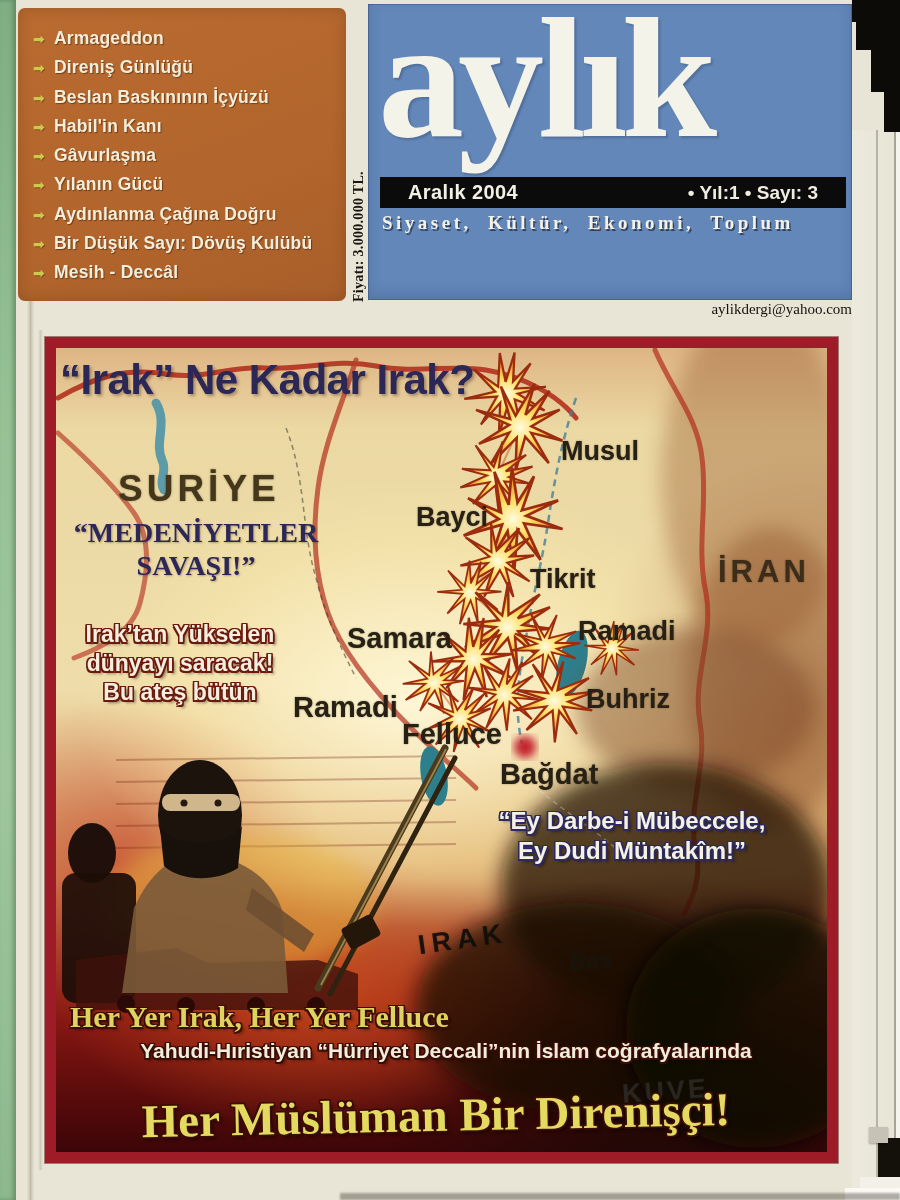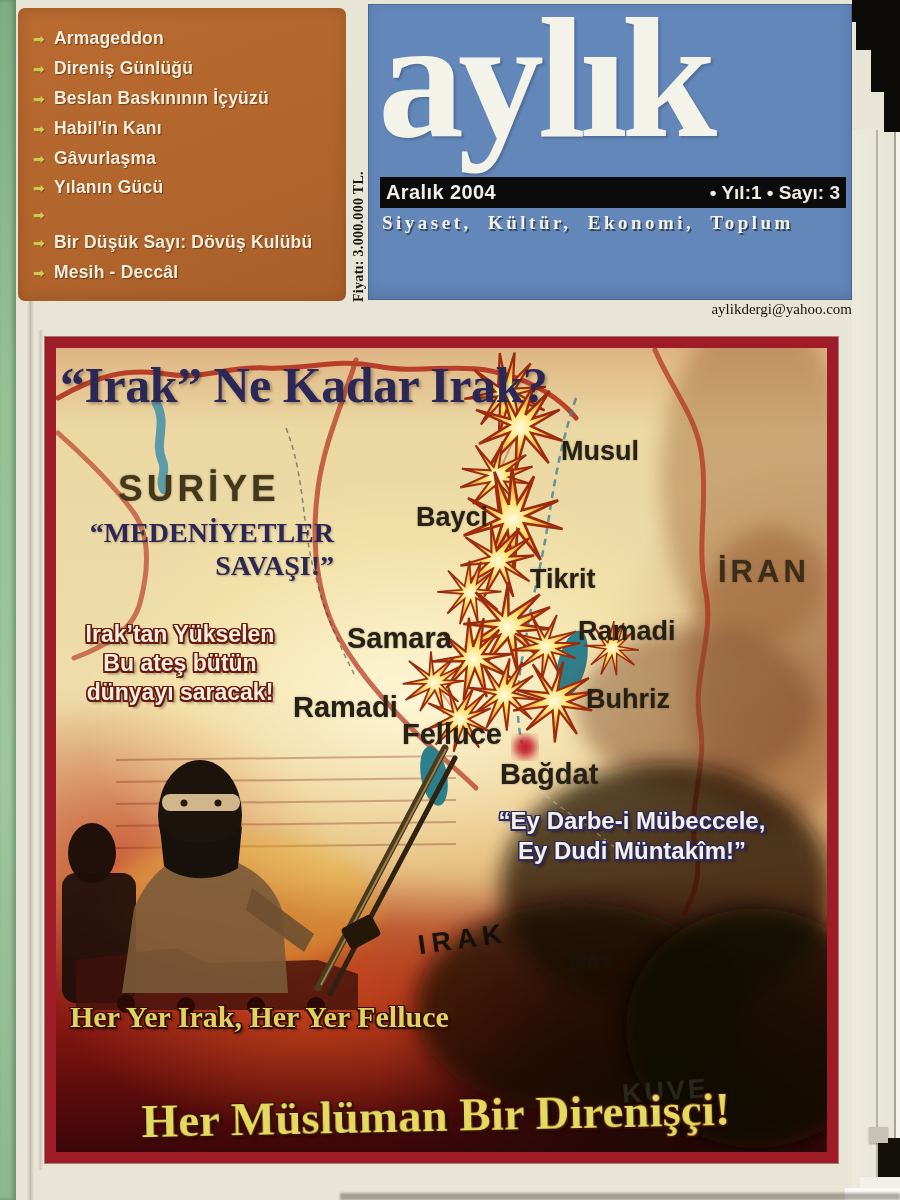--- a/index.html
+++ b/index.html
@@ -42,21 +42,21 @@
     font-family:"Liberation Serif",serif;font-weight:bold;font-size:14px;color:#17150f;
     white-space:nowrap;letter-spacing:.3px;}
 
   
   .masthead{position:absolute;left:368px;top:4px;width:484px;height:296px;
     background:#6287b8;box-shadow:inset 0 0 0 1px rgba(20,30,60,.25), inset 0 -6px 14px rgba(30,45,90,.18);}
   .wordmark{position:absolute;left:10px;top:-27px;z-index:2;
     font-family:"Liberation Serif",serif;font-weight:bold;font-size:172px;line-height:1.18;
     letter-spacing:-6px;color:#f4f3ea;text-shadow:2px 2px 2px rgba(30,40,70,.25);}
   .issue-bar{position:absolute;left:12px;top:173px;right:6px;height:31px;background:#0b0b0b;
-    z-index:1;display:flex;justify-content:space-between;align-items:center;padding:0 6px;}
+    z-index:1;display:flex;justify-content:space-between;align-items:center;padding:0 28px;}
   .issue-date{font-weight:bold;font-size:20px;color:#f2efe6;letter-spacing:.4px;}
   .issue-no{font-weight:bold;font-size:19px;color:#efece2;margin-left:44px;}
   .tagline{position:absolute;left:14px;top:208px;right:6px;white-space:nowrap;
     font-family:"Liberation Serif",serif;font-weight:bold;font-size:19px;color:#f4f2e6;
     letter-spacing:3.5px;word-spacing:8px;text-shadow:1.5px 1.5px 0 rgba(10,10,20,.55);}
 
   .email{position:absolute;left:640px;top:301px;width:212px;text-align:right;
     font-family:"Liberation Serif",serif;font-size:15px;color:#15130e;}
 
   
@@ -67,26 +67,26 @@
       radial-gradient(ellipse 38% 28% at 8% 64%, rgba(190,40,25,.6), rgba(190,40,25,0) 72%),
       radial-gradient(ellipse 46% 24% at 33% 80%, rgba(222,88,30,.7), rgba(175,35,18,0) 72%),
       radial-gradient(ellipse 52% 38% at 78% 92%, rgba(22,9,5,.92), rgba(22,9,5,0) 70%),
       radial-gradient(ellipse 40% 45% at 97% 45%, rgba(158,92,48,.5), rgba(158,92,48,0) 70%),
       linear-gradient(180deg, rgba(180,60,30,.22) 0%, rgba(0,0,0,0) 10%),
       linear-gradient(180deg, rgba(0,0,0,0) 66%, rgba(125,12,12,.82) 84%, rgba(58,5,8,.96) 100%),
       linear-gradient(180deg,#ead7a1,#eedcaa 42%,#dcae70 64%,#b25432 80%,#6e1510 100%);}
   .art-svg{position:absolute;left:0;top:0;width:771px;height:804px;}
   .lbl{position:absolute;z-index:3;}
 
-  .headline{left:4px;top:8px;font-family:Liberation Serif, serif;font-weight:bold;
-    font-size:50px;color:#2b2757;letter-spacing:-.5px;white-space:nowrap;
+  .headline{left:4px;top:8px;font-family:Liberation Sans, sans-serif;font-weight:bold;
+    font-size:42px;color:#2b2757;letter-spacing:-.5px;white-space:nowrap;
     text-shadow:2px 2px 3px rgba(45,25,15,.35);}
   .syria{left:62px;top:120px;font-weight:bold;font-size:37px;color:#45371c;
     letter-spacing:4px;text-shadow:0 0 2px rgba(60,45,15,.5);}
-  .slogan{left:2px;top:168px;width:276px;text-align:right;
+  .slogan{left:2px;top:168px;width:276px;text-align:center;
     font-family:"Liberation Serif",serif;font-weight:bold;font-size:28px;line-height:33px;
     color:#2b2757;text-shadow:1px 1px 2px rgba(70,35,20,.35);}
   .fire{left:8px;top:272px;width:232px;text-align:center;font-weight:bold;
     font-size:23px;line-height:29px;color:#f6efe0;}
   .ol{--oc:#6b1a0c;text-shadow:-1.5px -1.5px 0 var(--oc),1.5px -1.5px 0 var(--oc),
     -1.5px 1.5px 0 var(--oc),1.5px 1.5px 0 var(--oc),0 -1.5px 0 var(--oc),0 1.5px 0 var(--oc),
     -1.5px 0 0 var(--oc),1.5px 0 0 var(--oc),3px 3px 3px rgba(0,0,0,.45);}
   .ol-navy{--oc:#2e2a5e;}
   .ol-maroon{--oc:#3a0d06;}
   .city{font-weight:bold;font-size:27px;color:#262015;white-space:nowrap;
@@ -148,20 +148,21 @@
     <div class="toc-item">
         <span class="toc-arrow">➡</span>
         <span>Gâvurlaşma</span>
       </div>
     <div class="toc-item">
         <span class="toc-arrow">➡</span>
         <span>Yılanın Gücü</span>
       </div>
     <div class="toc-item">
         <span class="toc-arrow">➡</span>
+        <span>Aydınlanma Çağına Doğru</span>
       </div>
     <div class="toc-item">
         <span class="toc-arrow">➡</span>
         <span>Bir Düşük Sayı: Dövüş Kulübü</span>
       </div>
     <div class="toc-item">
         <span class="toc-arrow">➡</span>
         <span>Mesih - Deccâl</span>
       </div>
   </div>
@@ -280,22 +281,22 @@
     </svg>
 
     <div class="lbl headline">“Irak” Ne Kadar Irak?</div>
     <div class="lbl syria">SURİYE</div>
     <div class="lbl slogan">
       <div>“MEDENİYETLER</div>
       <div>SAVAŞI!”</div>
     </div>
     <div class="lbl fire ol">
       <div>Irak’tan Yükselen</div>
+      <div>dünyayı saracak!</div>
       <div>Bu ateş bütün</div>
-      <div>dünyayı saracak!</div>
     </div>
 
     <div class="lbl city c-musul">Musul</div>
     <div class="lbl city c-bayci">Bayci</div>
     <div class="lbl city c-tikrit">Tikrit</div>
     <div class="lbl city c-iran">İRAN</div>
     <div class="lbl city c-samara">Samara</div>
     <div class="lbl city c-bakuba">Ramadi</div>
     <div class="lbl city c-ramadi">Ramadi</div>
     <div class="lbl city c-buhriz">Buhriz</div>
@@ -305,16 +306,17 @@
     <div class="lbl city c-bas">Bas</div>
     <div class="lbl city c-kuve">KUVE</div>
 
     <div class="lbl quote ol ol-navy">
       <div>“Ey Darbe-i Mübeccele,</div>
       <div>Ey Dudi Müntakîm!”</div>
     </div>
 
     <div class="lbl yellow-line ol ol-maroon">Her Yer Irak, Her Yer Felluce</div>
     <div class="lbl subtext ol ol-maroon">
+      <div>Yahudi-Hıristiyan “Hürriyet Deccali”nin İslam coğrafyalarında</div>
     </div>
     <div class="lbl main-slogan ol ol-maroon">Her Müslüman Bir Direnişçi!</div>
   </div>
 </div>
 
 </body></html>

